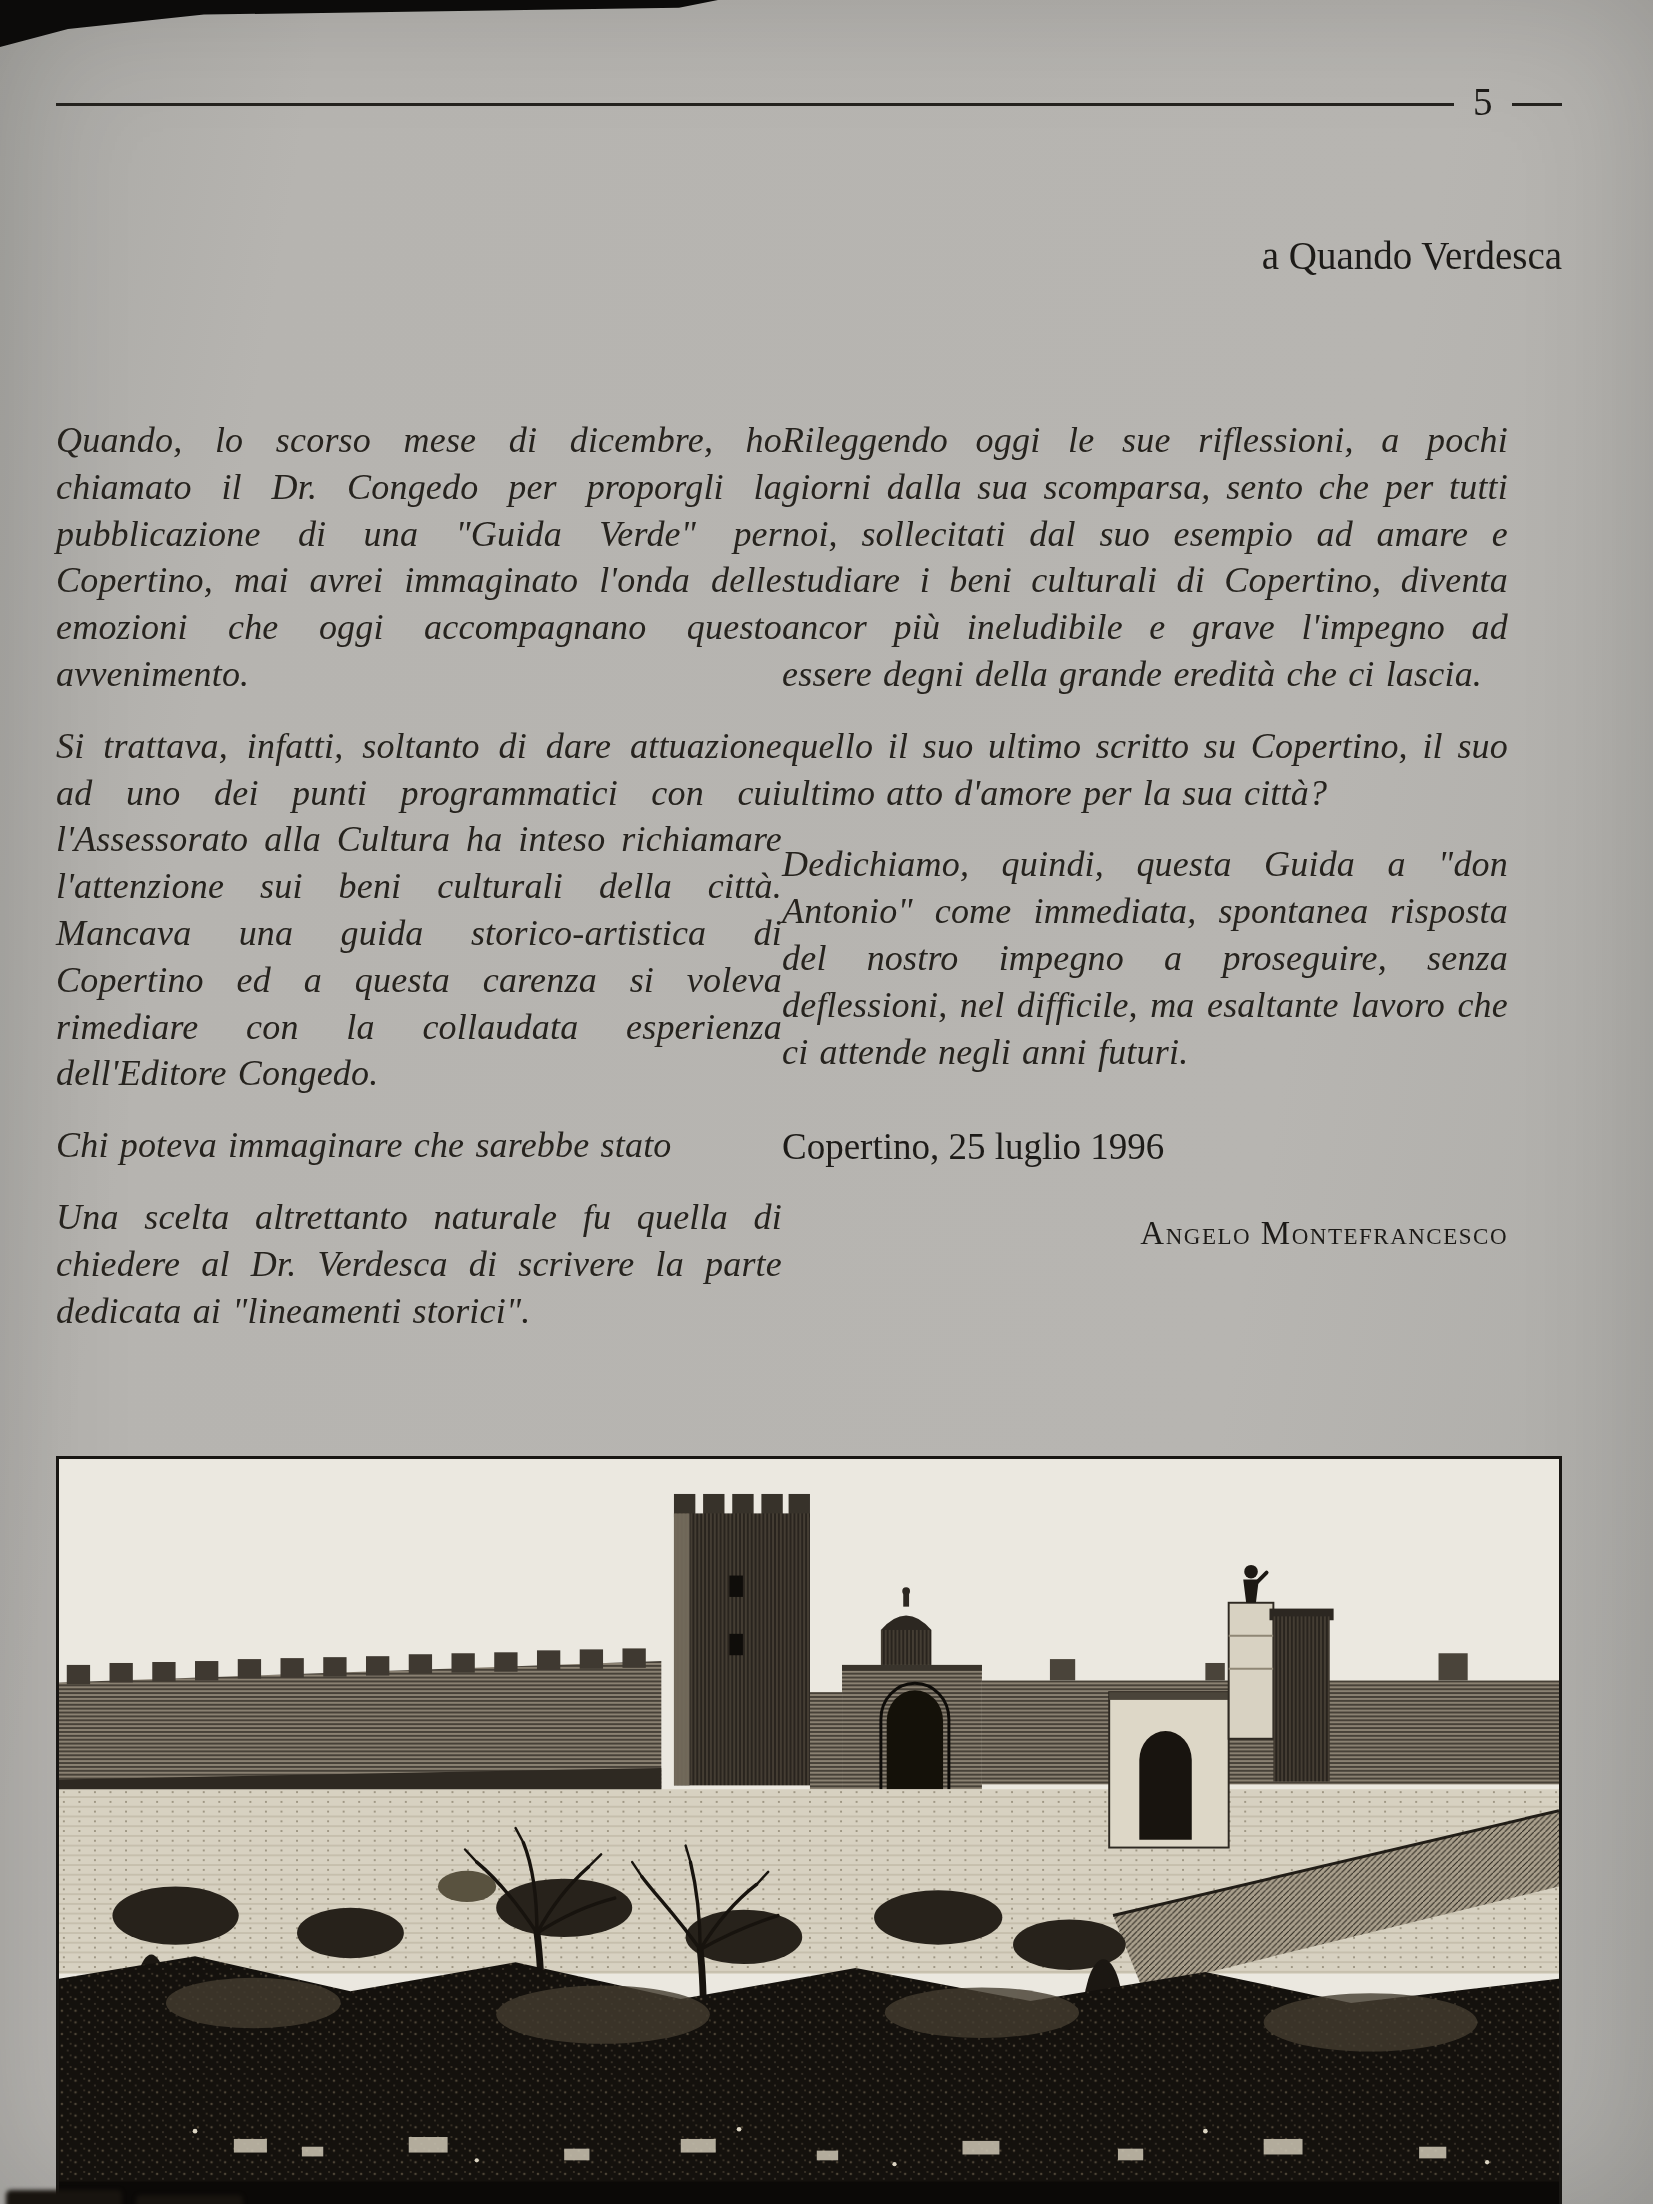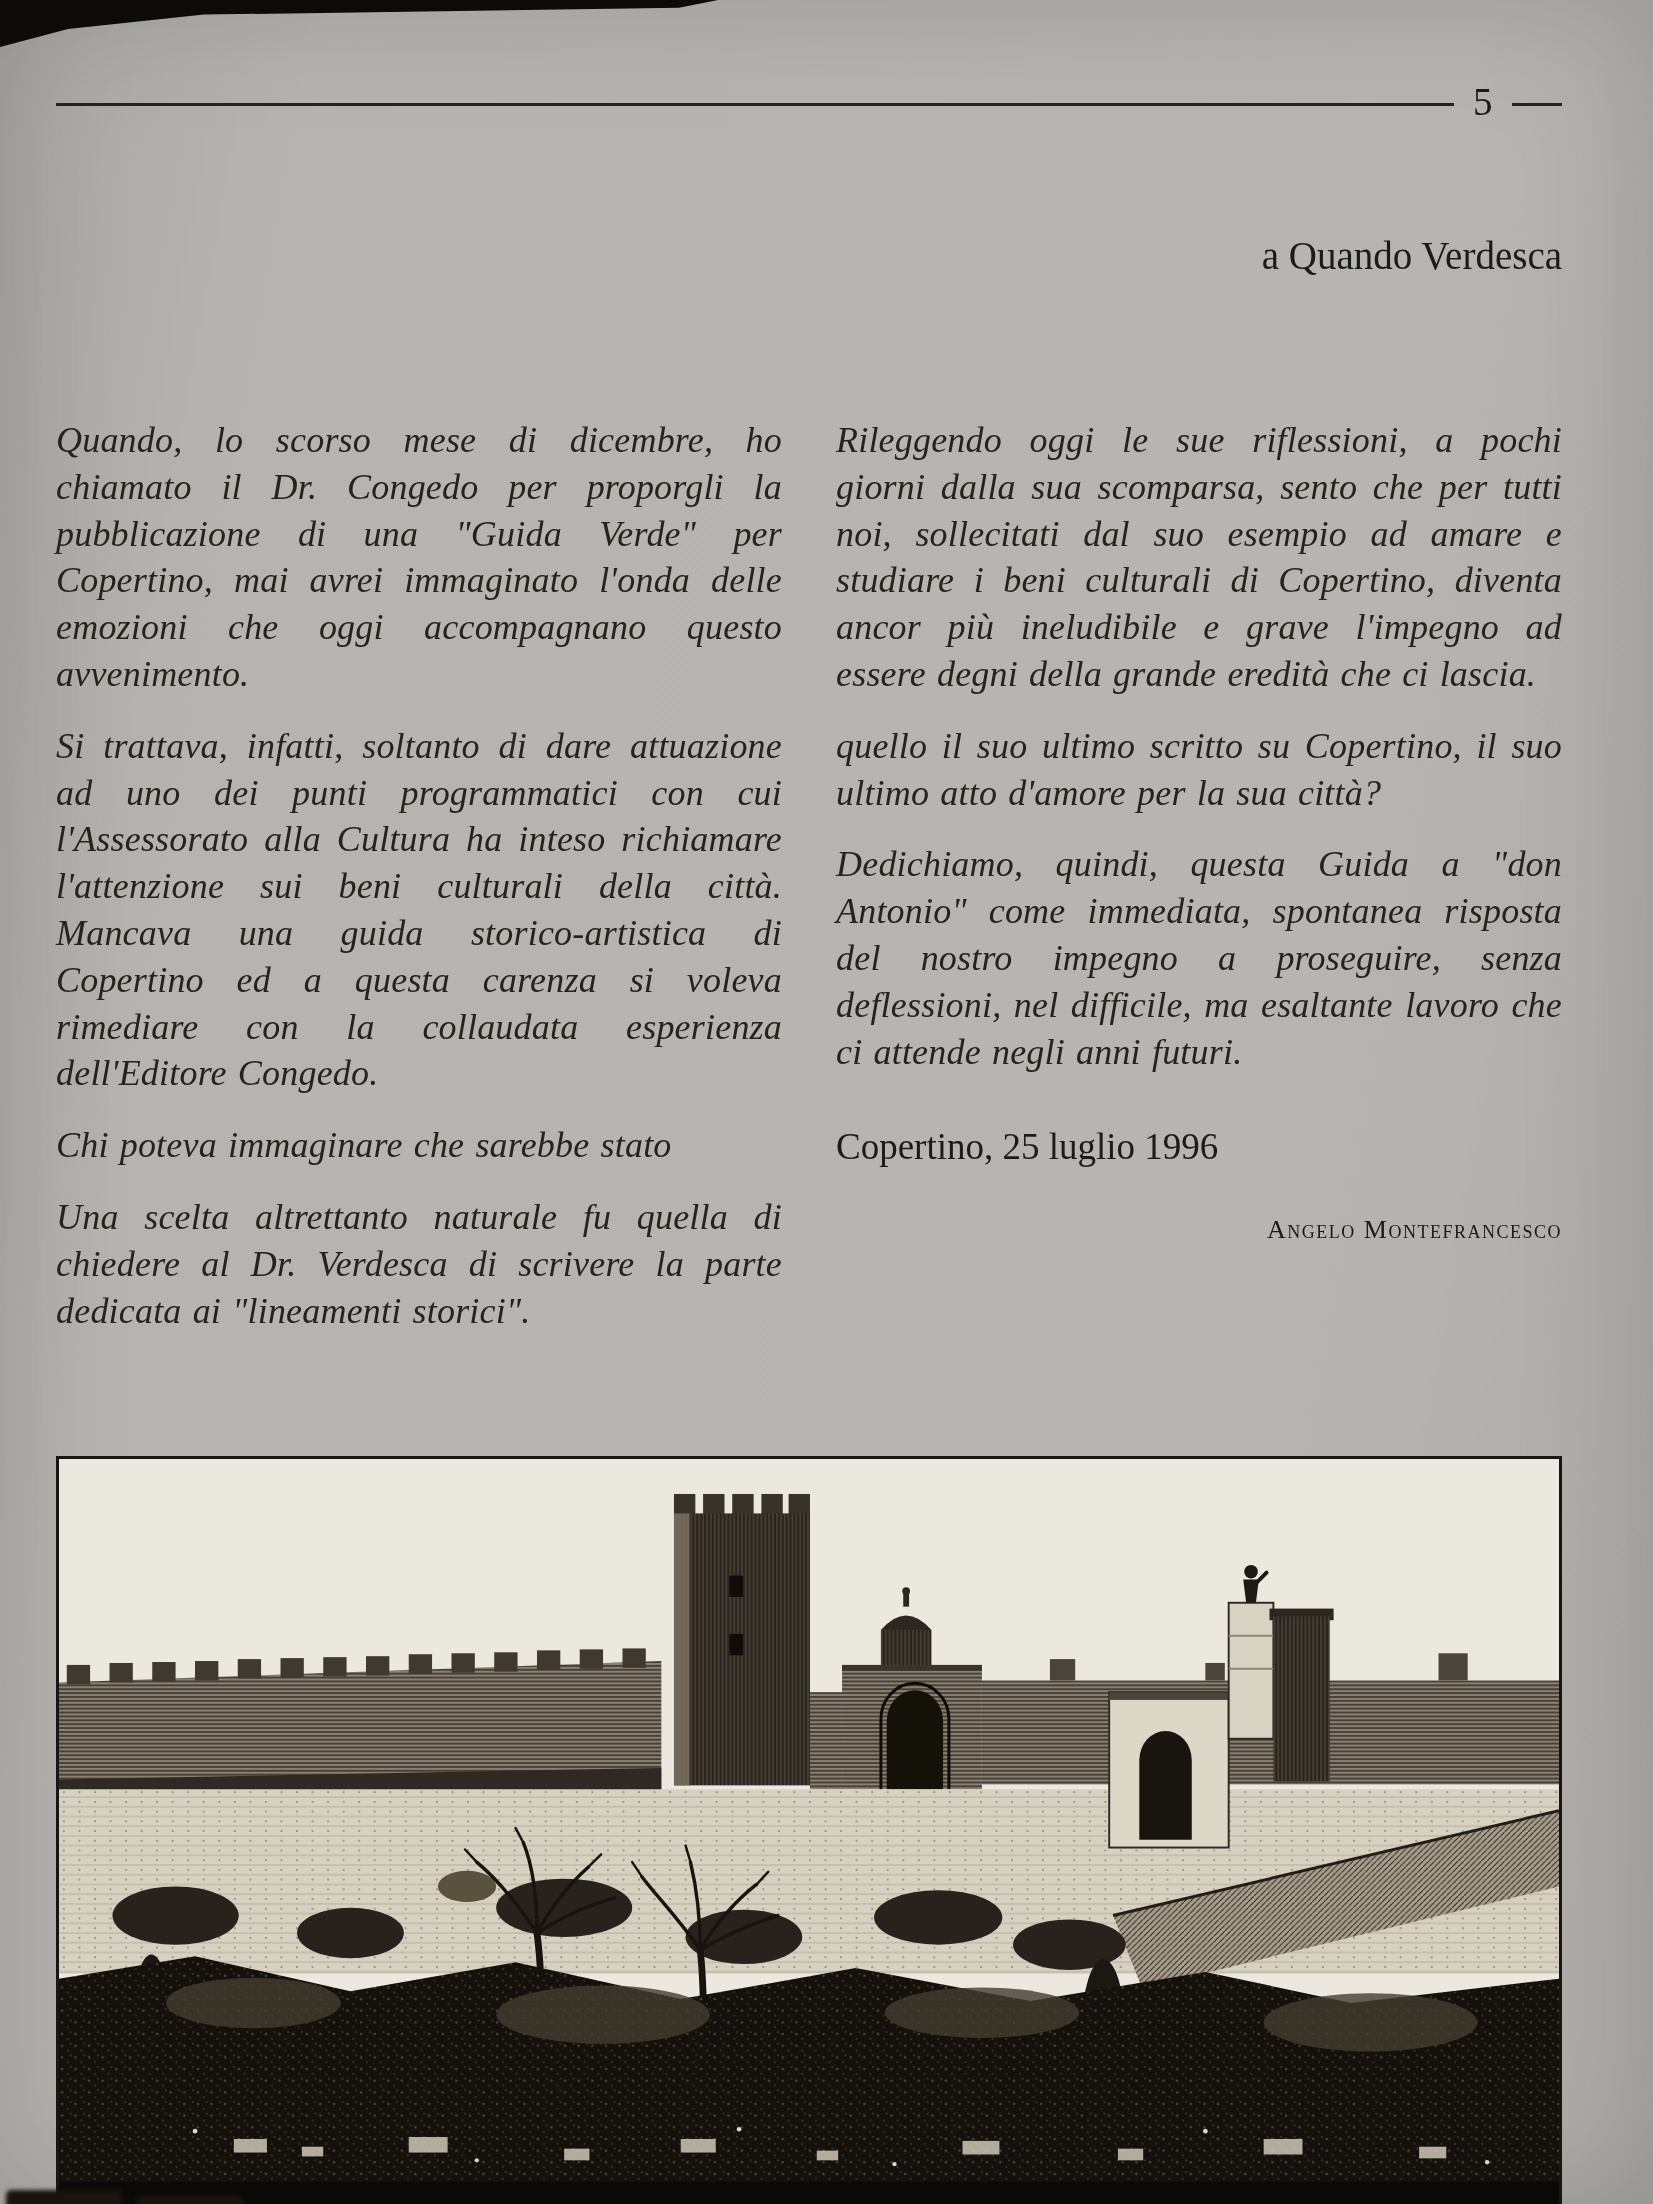--- a/index.html
+++ b/index.html
@@ -34,33 +34,33 @@
   .pagenum{font-size:39px;line-height:1;transform:translateY(-2.9px);color:#1d1b18;}
 
   .dedication{
     position:absolute;left:56px;top:233px;width:1506px;
     text-align:right;font-size:39px;color:#1d1b18;
   }
 
   
   .columns{
     position:absolute;left:56px;top:417px;width:1506px;
-    display:flex;gap:54px;
+    display:flex;
   }
   .col{width:calc((100% - 54px)/2);}
   .par{
     font-style:italic;font-size:36px;line-height:1.3;
     text-align:justify;margin:0 0 25px 0;color:#26231e;
     word-spacing:1.9px;letter-spacing:0.2px;hyphens:auto;
   }
   .dateline{
     font-style:normal;font-size:37px;margin:50px 0 0 0;color:#1d1b18;
   }
   .signature{
-    font-style:normal;font-variant:small-caps;font-size:26px;
+    font-style:normal;font-variant:small-caps;font-size:33px;
     letter-spacing:1.5px;text-align:right;margin:47px 0 0 0;color:#1d1b18;
   }
 
   
   .plate{
     position:absolute;left:56px;top:1456px;width:1506px;height:749px;
     margin:0;border:3.9px solid #181613;border-bottom:none;
     background:#ebe8e0;box-sizing:border-box;overflow:hidden;
   }
   .plate svg{display:block;width:100%;height:100%;}

